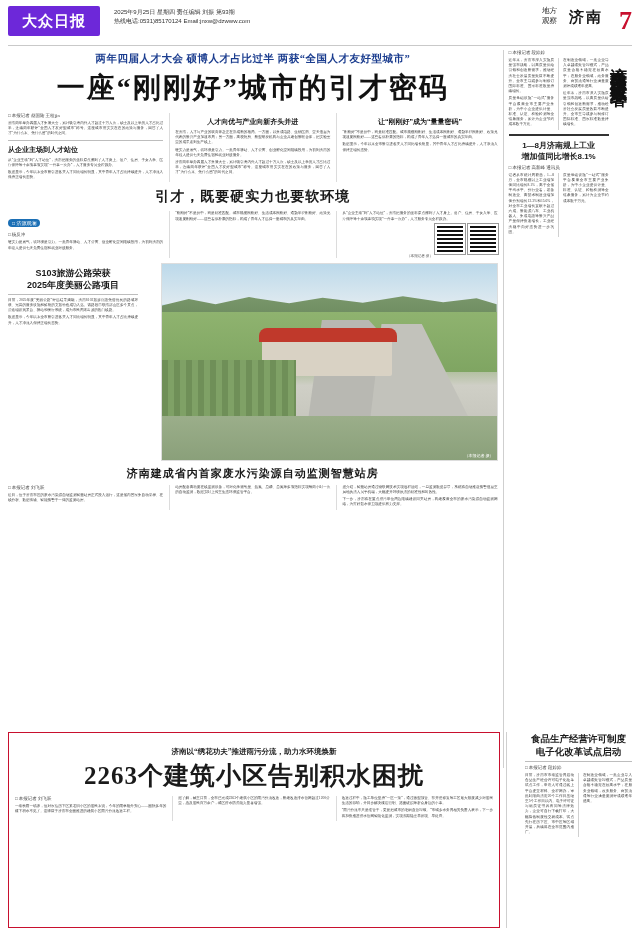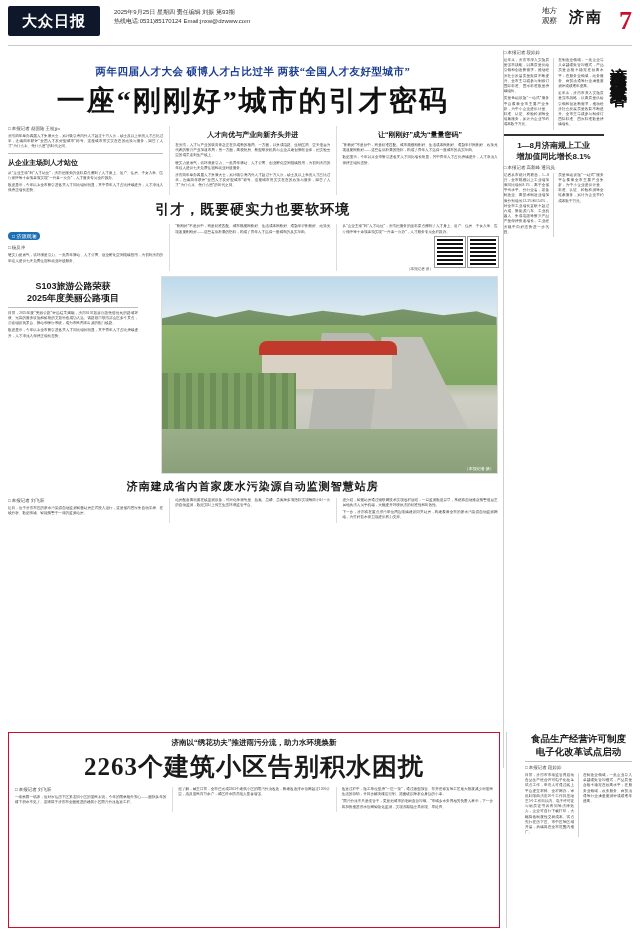--- a/index.html
+++ b/index.html
@@ -9,21 +9,21 @@
     background: #ffffff;
     font-family: "Liberation Serif", "DejaVu Serif", serif;
     color: #1a1a1a;
     overflow: hidden;
   }
   .page { position: relative; width: 640px; height: 934px; padding: 6px 8px 0 8px; }
 
   
   .masthead { display:flex; align-items:flex-start; height: 40px; border-bottom: 1px solid #c9c9c9; padding-bottom:3px;}
   .logo-box {
-    width: 92px; height: 30px; background:#0f172a; color:#fff;
+    width: 92px; height: 30px; background:#6d28d9; color:#fff;
     display:flex; align-items:center; justify-content:center;
     font-family:"Liberation Serif", serif; font-weight:bold; font-size:15px; letter-spacing:1px;
     border-radius:2px;
   }
   .mast-mid { flex:1; padding: 2px 10px 0 14px; font-family:"Liberation Sans", sans-serif;}
   .mast-line { font-size:6px; color:#333; line-height:9px; }
   .mast-right { display:flex; align-items:flex-start; gap:6px; }
   .mast-col { text-align:center; font-family:"Liberation Sans", sans-serif; font-size:7.5px; line-height:10px; color:#222;margin-left:20px;}
   .mast-city { font-size:15px; font-weight:bold; font-family:"Liberation Serif", serif; letter-spacing:2px; padding:2px 6px 0 6px;}
   .mast-num {
@@ -32,22 +32,22 @@
   }
 
   
   .ctext { font-size:3.6px; line-height:5.2px; color:#3a3a3a; text-align:justify; }
   .ctext p { margin:0 0 2px 0; }
   .rule { border-top:1px solid #bdbdbd; margin:3px 0; }
   .vrule { border-left:1px solid #d0d0d0; }
 
   
   .body-grid { display:flex; gap:5px; margin-top:4px; height: 718px; }
-  .left-zone { width: 492px; position:relative;margin-top:13px; }
-  .right-zone { width: 130px; position:relative; border-left:1px solid #cfcfcf; }
+  .left-zone { width: 492px; position:relative; }
+  .right-zone { width: 130px; position:relative; border-left:1px solid #cfcfcf; padding-left:5px;}
 
   
   .kicker {
     text-align:center; font-size:10.5px; font-weight:bold; color:#1b3d8f;
     letter-spacing:0.5px; margin: 2px 0 3px 0; font-family:"Liberation Serif", serif;
   }
   .headline {
     text-align:center; font-size:28px; font-weight:bold; letter-spacing:2px;
     margin: 2px 0 6px 0; font-family:"Liberation Serif", serif; color:#111;
   }
@@ -98,21 +98,21 @@
   .right-cols { display:flex; gap:4px; }
   .rc { flex:1; }
 
   .rh-box { margin-top:4px; }
   .rh-title { font-weight:bold; font-size:8px; line-height:11px; font-family:"Liberation Sans", sans-serif; }
   .hr-thick { border-top:2px solid #333; margin:4px 0 3px 0; }
 
   
   .feature {
     position:absolute; left:8px; bottom:6px; width: 492px; height: 196px;
-    border:1.5px solid #c8102e; padding:5px 6px;margin-top:40px;
+    border:1.5px solid #c8102e; padding:14px 6px;margin-top:40px;
   }
   .feature-kicker { text-align:center; font-size:7.5px; font-weight:bold; color:#222; margin-bottom:2px;}
   .feature-head {
     text-align:center; font-size:25px; font-weight:bold; letter-spacing:1px;
     margin:1px 0 4px 0; font-family:"Liberation Serif", serif;
   }
   .bottom-right {
     position:absolute; right:8px; bottom:6px; width:126px; height:196px;
     border-left:1px solid #cfcfcf; padding-left:18px;
   }

